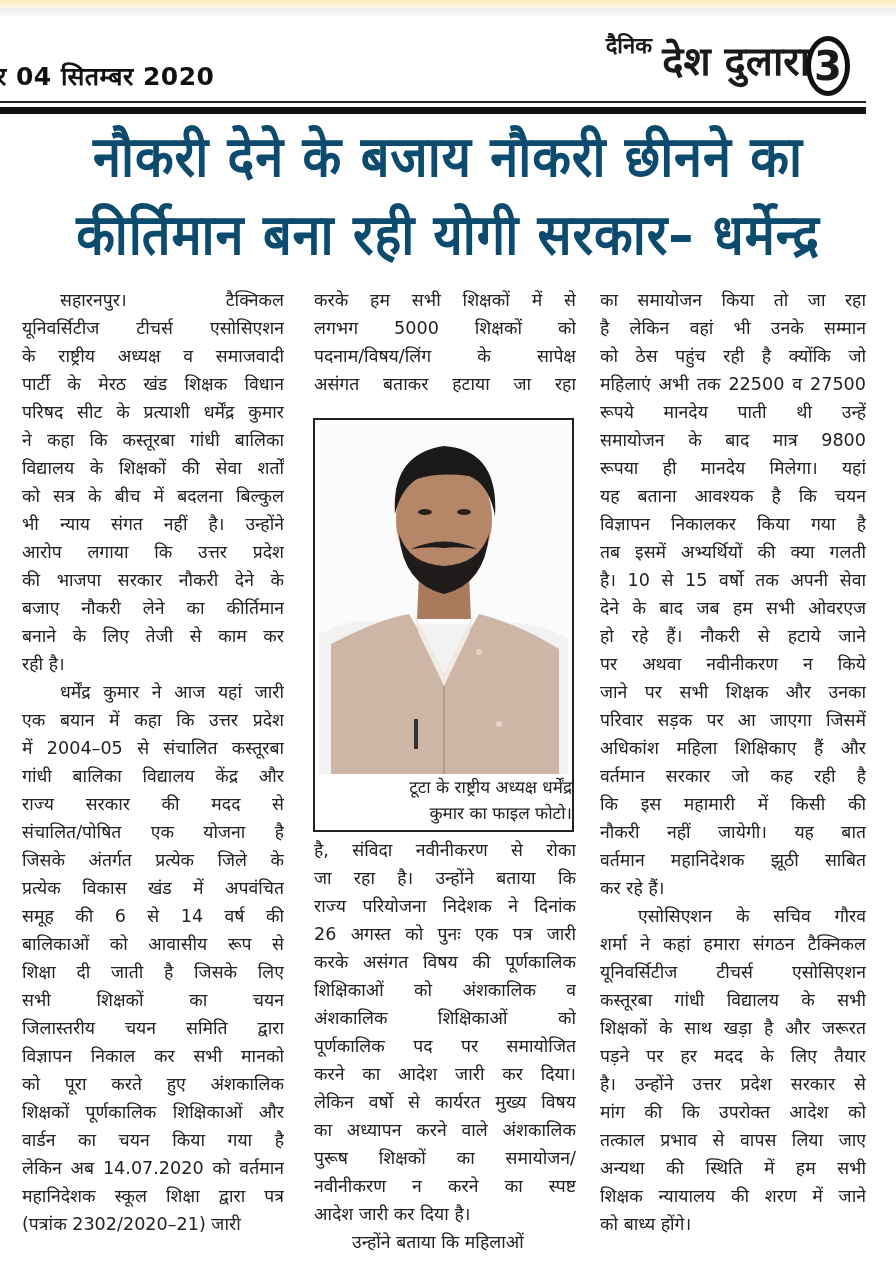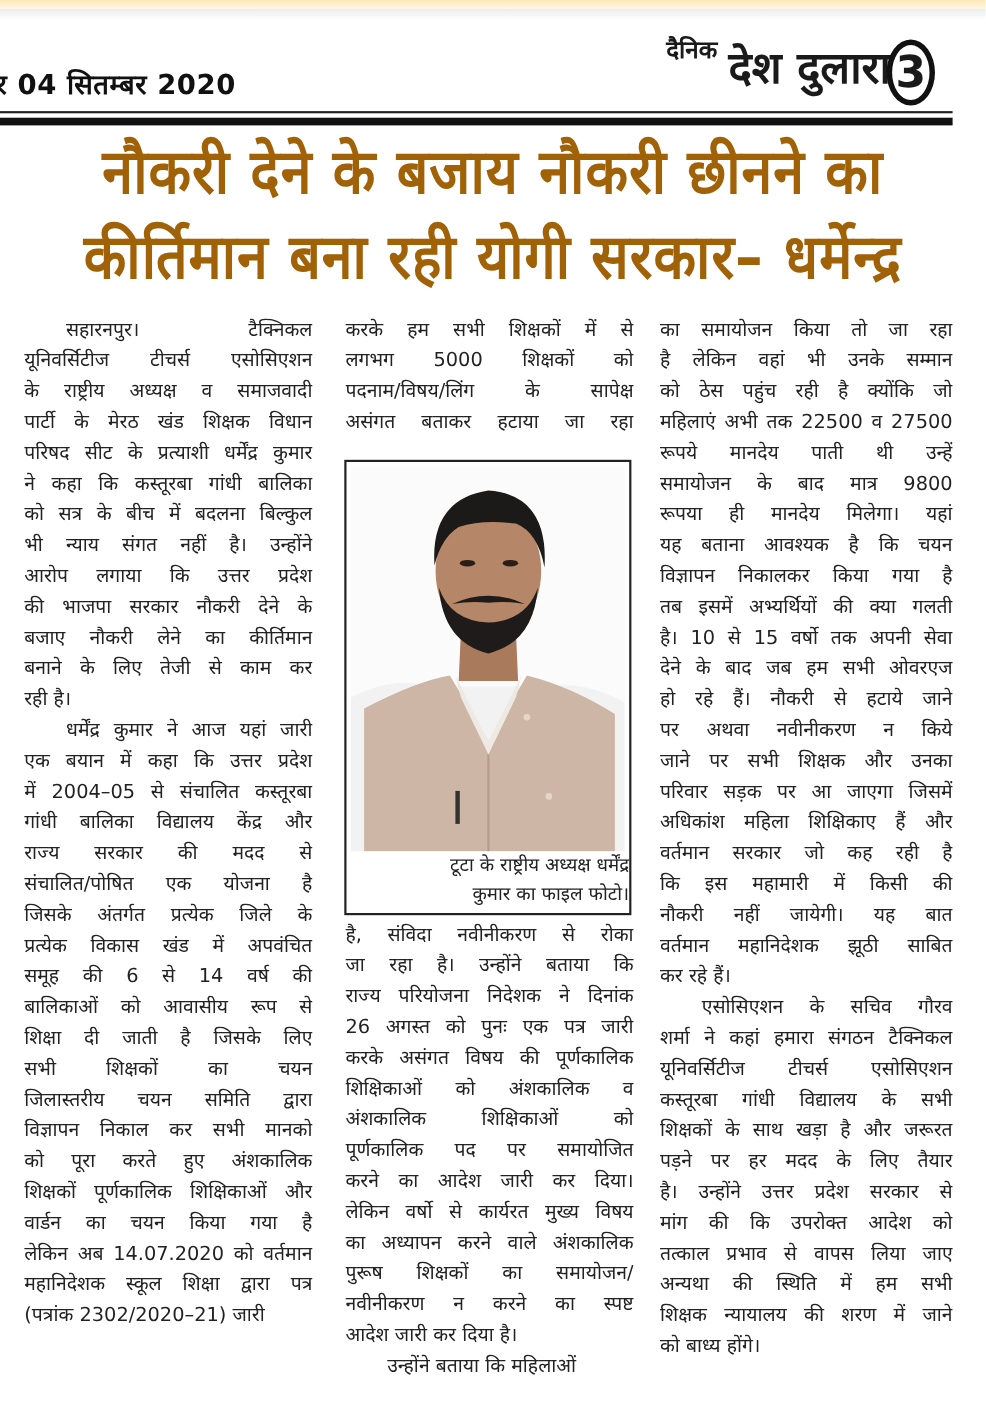--- a/index.html
+++ b/index.html
@@ -33,21 +33,21 @@
     position: absolute; left: 806px; top: 36px;
     width: 44px; height: 60px; border: 5px solid #111; border-radius: 50%;
     display: flex; align-items: center; justify-content: center;
     font-size: 40px; font-weight: bold; box-sizing: border-box;
   }
   .rule-thin { position: absolute; left: 0; top: 101px; width: 866px; height: 2px; background: #222; }
   .rule-thick { position: absolute; left: 0; top: 107px; width: 866px; height: 7px; background: #111; }
 
   .headline {
     position: absolute; left: 0; top: 118px; width: 896px;
-    text-align: center; font-weight: bold; color: #a16207;
+    text-align: center; font-weight: bold; color: #0c4a6e;
   }
   .headline .line {
     font-size: 56px; line-height: 78px; white-space: nowrap;
     transform: scaleX(0.9); transform-origin: center;
     letter-spacing: 1px;
   }
 
   .col {
     position: absolute; top: 286px; font-size: 17.6px; line-height: 28px;
     color: #222; text-align: justify;
@@ -94,20 +94,21 @@
   <div class="line">कीर्तिमान बना रही योगी सरकार– धर्मेन्द्र</div>
 </div>
 
 <div class="col c1" id="col1">
     <span class="line" style="text-indent: 38px;">सहारनपुर।   टैक्निकल</span>
     <span class="line">यूनिवर्सिटीज टीचर्स एसोसिएशन</span>
     <span class="line">के राष्ट्रीय अध्यक्ष व समाजवादी</span>
     <span class="line">पार्टी के मेरठ खंड शिक्षक विधान</span>
     <span class="line">परिषद सीट के प्रत्याशी धर्मेंद्र कुमार</span>
     <span class="line">ने कहा कि कस्तूरबा गांधी बालिका</span>
+    <span class="line">विद्यालय के शिक्षकों की सेवा शर्तों</span>
     <span class="line">को सत्र के बीच में बदलना बिल्कुल</span>
     <span class="line">भी न्याय संगत नहीं है। उन्होंने</span>
     <span class="line">आरोप लगाया कि उत्तर प्रदेश</span>
     <span class="line">की भाजपा सरकार नौकरी देने के</span>
     <span class="line">बजाए नौकरी लेने का कीर्तिमान</span>
     <span class="line">बनाने के लिए तेजी से काम कर</span>
     <span class="line last">रही है।</span>
     <span class="line" style="text-indent: 38px;">धर्मेंद्र कुमार ने आज यहां जारी</span>
     <span class="line">एक बयान में कहा कि उत्तर प्रदेश</span>
     <span class="line">में 2004–05 से संचालित कस्तूरबा</span>

